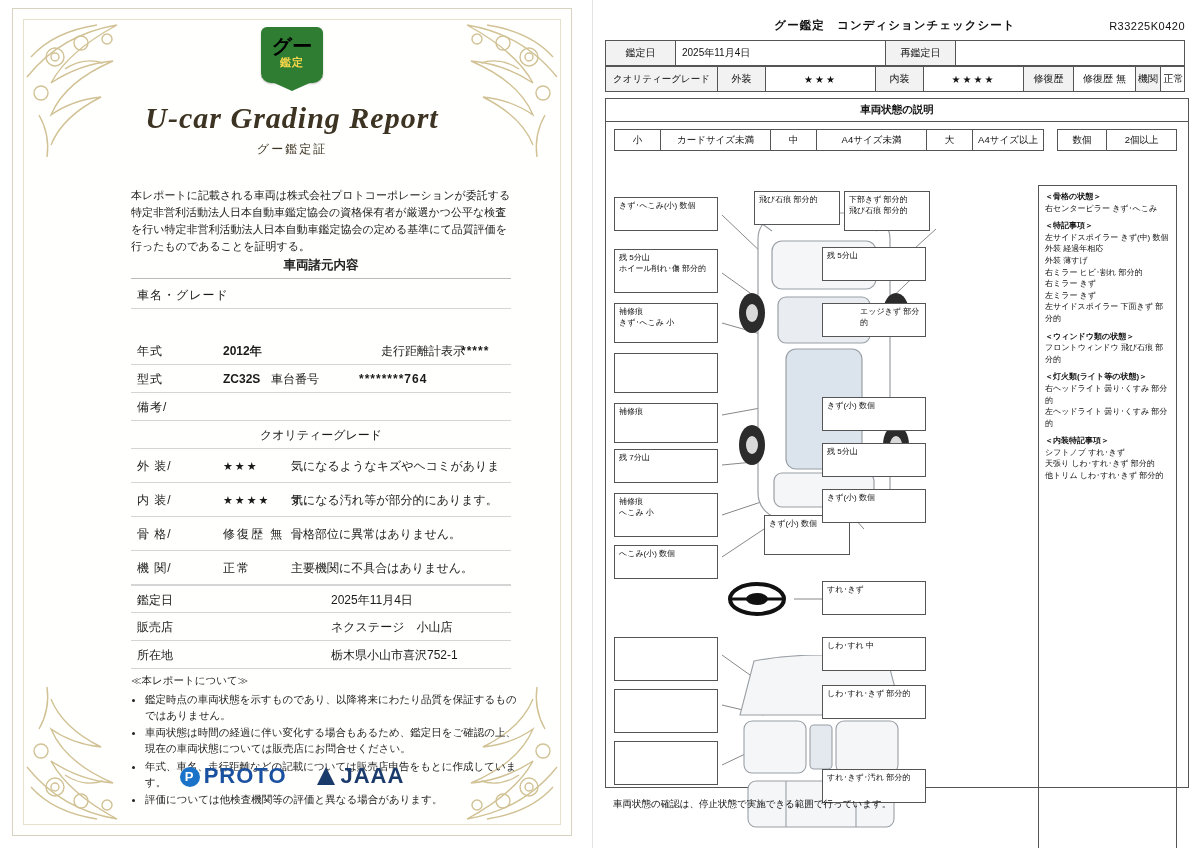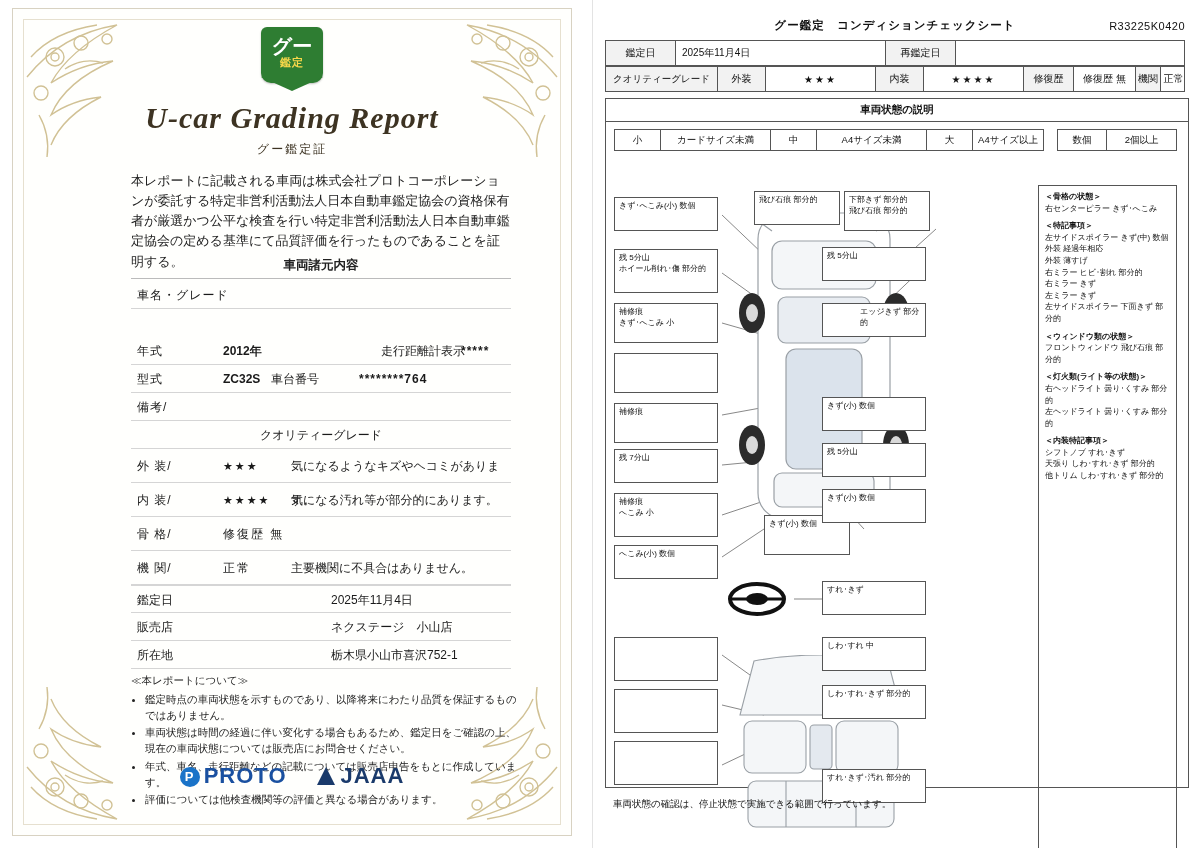--- a/index.html
+++ b/index.html
@@ -32,34 +32,34 @@
   .logo .shield{
     width:62px;height:56px;background:#2e7d32;
     border-radius:6px 6px 10px 10px;
     position:relative;
     box-shadow:0 1px 2px rgba(0,0,0,.25);
   }
   .logo .shield:after{
     content:"";position:absolute;left:0;right:0;bottom:-8px;height:14px;
     background:#2e7d32;clip-path:polygon(0 0,100% 0,50% 100%);
   }
-  .logo .gu{position:absolute;left:0;right:0;top:6px;text-align:center;color:#ffffff;font-size:20px;font-weight:bold;}
+  .logo .gu{position:absolute;left:0;right:0;top:6px;text-align:center;color:#000000;font-size:20px;font-weight:bold;}
   .logo .kan{position:absolute;left:0;right:0;top:28px;text-align:center;color:#f6d64a;font-size:11px;font-weight:bold;letter-spacing:1px;}
 
   .cert-title{
     position:absolute;left:0;right:0;top:92px;text-align:center;
     font-family:"Liberation Serif", serif;
     font-size:30px;font-style:italic;font-weight:bold;color:#3d3322;
     letter-spacing:1px;
   }
   .cert-sub{position:absolute;left:0;right:0;top:132px;text-align:center;font-size:12px;color:#3d3322;letter-spacing:2px;}
 
   .cert-desc{
-    position:absolute;left:118px;top:162px;width:380px;
-    font-size:13px;line-height:1.55;color:#222;
+    position:absolute;left:118px;top:178px;width:380px;
+    font-size:11px;line-height:1.55;color:#222;
   }
 
   .sec-head{
     position:absolute;left:118px;width:380px;text-align:center;
     font-size:12.5px;font-weight:bold;color:#222;
     border-bottom:1px solid #bbb;padding-bottom:4px;
   }
   .row{
     position:absolute;left:118px;width:380px;
     border-bottom:1px solid #d5d5d5;
@@ -242,20 +242,21 @@
       <span class="note" style="left:160px">気になるようなキズやヘコミがあります。</span>
     </div>
     <div class="row" style="top:474px;height:34px;line-height:34px">
       <span class="lab">内 装/</span>
       <span class="stars" style="line-height:34px">★★★★</span>
       <span class="note" style="left:160px">気になる汚れ等が部分的にあります。</span>
     </div>
     <div class="row" style="top:508px;height:34px;line-height:34px">
       <span class="lab">骨 格/</span>
       <span class="stars" style="line-height:34px;font-size:12px">修復歴 無</span>
+      <span class="note" style="left:160px">骨格部位に異常はありません。</span>
     </div>
     <div class="row" style="top:542px;height:34px;line-height:34px">
       <span class="lab">機 関/</span>
       <span class="stars" style="line-height:34px;font-size:12px">正常</span>
       <span class="note" style="left:160px">主要機関に不具合はありません。</span>
     </div>
 
     <div class="row" style="top:576px;border-top:1px solid #d5d5d5">
       <span class="rlab">鑑定日</span>
       <span class="rval">2025年11月4日</span>

